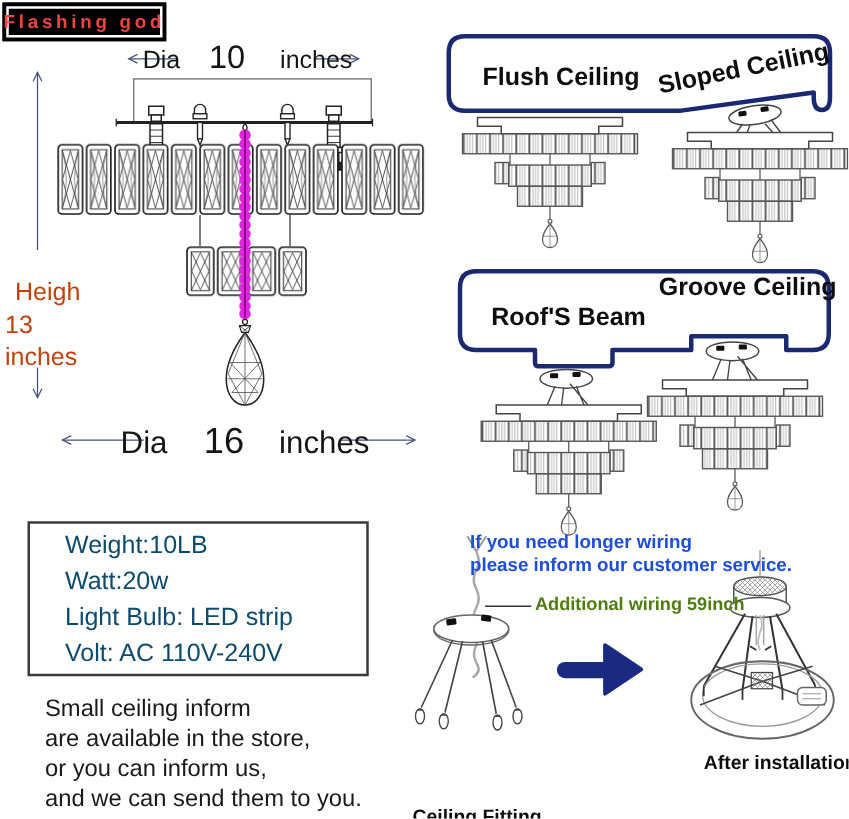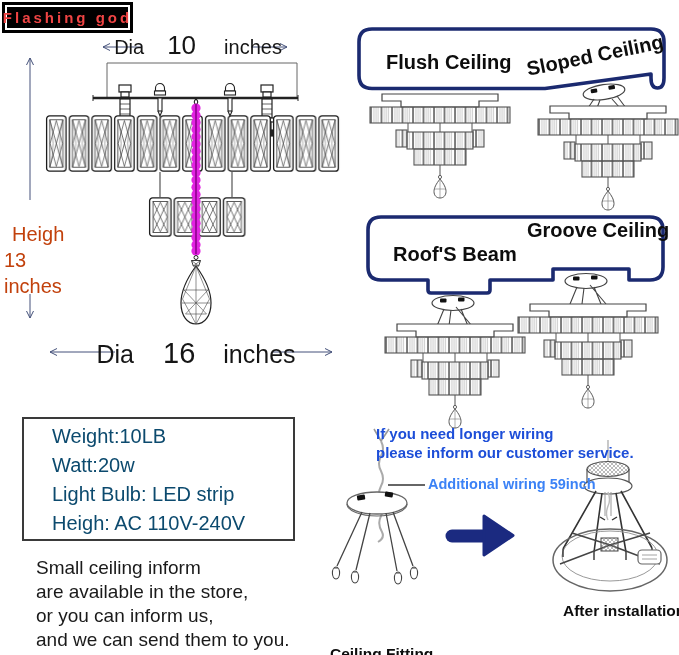--- a/index.html
+++ b/index.html
@@ -20,21 +20,21 @@
   .dim16 .p{font-size:25px;} .dim16 .v{font-size:29px;margin-left:6px;} .dim16 .u{font-size:25px;}
   .heigh{font-size:20px;line-height:26px;color:#c2410c;}
   
   .blabel{font-weight:bold;font-size:20px;color:#0d0d0d;white-space:nowrap;}
   
   .specsbox{left:22px;top:417px;width:241px;height:117px;border:2px solid #3a3a3a;background:#fff;
             padding:3px 0 0 28px;}
   .specsbox div{font-size:20px;line-height:29px;color:#0c4a6e;white-space:nowrap;}
   .note{left:36px;top:556px;font-size:19px;line-height:24px;color:#1a1a1a;white-space:nowrap;}
   .wiring{left:376px;top:412px;font-weight:bold;font-size:15px;line-height:19px;color:#1d4ed8;white-space:nowrap;margin-top:12px;}
-  .callout{left:428px;top:476px;font-weight:bold;font-size:14.5px;color:#3b82f6;white-space:nowrap;}
+  .callout{left:428px;top:476px;font-weight:bold;font-size:14.5px;color:#4d7c0f;white-space:nowrap;}
   .small-label{font-weight:bold;font-size:15.5px;color:#0d0d0d;white-space:nowrap;}
 </style>
 </head>
 <body>
 
 <div class="canvas">
 
   <svg class="abs" style="left:0;top:0" width="679" height="655" viewBox="0 0 679 655">
     <defs>
 
@@ -272,21 +272,21 @@
 
   <div class="abs blabel" style="left:386px;top:51px;">Flush Ceiling</div>
   <div class="abs blabel" style="left:527px;top:58px;transform:rotate(-11.5deg);transform-origin:left center;">Sloped Ceiling</div>
   <div class="abs blabel" style="left:393px;top:243px;">Roof'S Beam</div>
   <div class="abs blabel" style="left:527px;top:219px;">Groove Ceiling</div>
 
   <div class="abs specsbox">
     <div>Weight:10LB</div>
     <div>Watt:20w</div>
     <div>Light Bulb: LED strip</div>
-    <div>Heigh: AC 110V-240V</div>
+    <div>Volt: AC 110V-240V</div>
   </div>
 
   <div class="abs note">
     <div>Small ceiling inform</div>
     <div>are available in the store,</div>
     <div>or you can inform us,</div>
     <div>and we can send them to you.</div>
   </div>
 
   <div class="abs wiring">

